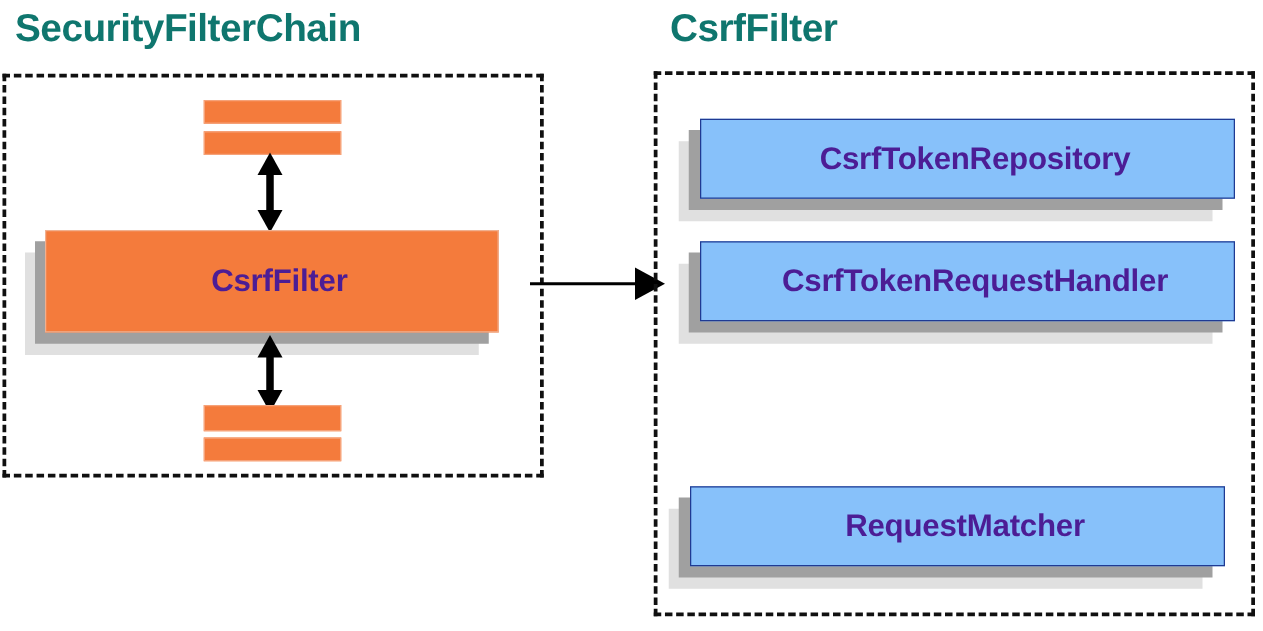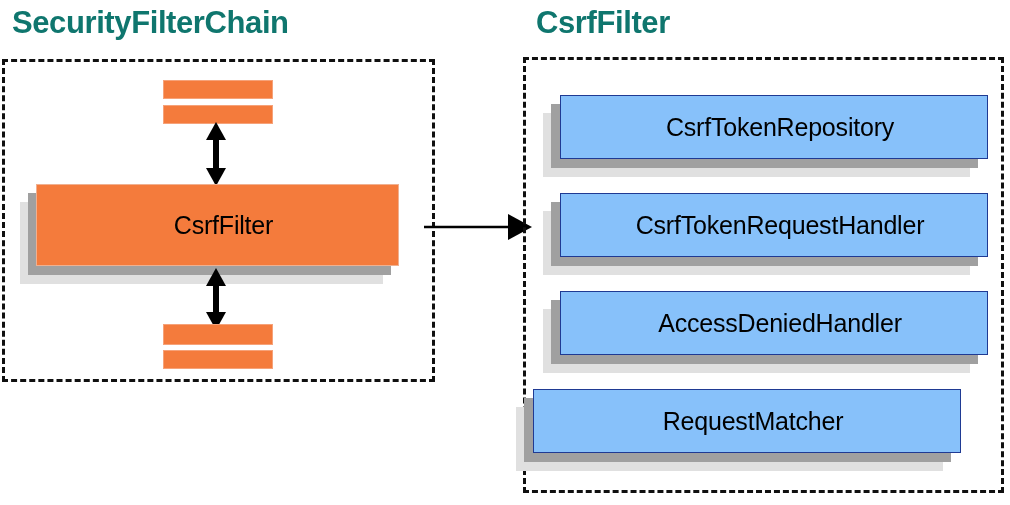--- a/index.html
+++ b/index.html
@@ -66,23 +66,23 @@
     border: 1px solid #f0b090;
   }
 
   .card-label {
     position: absolute;
     inset: 0;
     display: flex;
     align-items: center;
     justify-content: center;
     font-family: "Liberation Sans", sans-serif;
-    font-weight: normal;
+    font-weight: bold;
     font-size: 25px;
-    color: #000000;
+    color: #4c1d95;
     white-space: nowrap;
     letter-spacing: -0.2px;
     padding-left: 12px;
   }
 
   
   .bar-orange {
     position: absolute;
     box-sizing: border-box;
     background: #f47b3c;
@@ -148,29 +148,22 @@
   </div>
 
   <div class="stack card-blue" style="left:543px; top:193px; width:463px; height:92px;">
     <div class="sh-light" style="left:0px; top:18px; width:427px; height:64px;"></div>
     <div class="sh-dark" style="left:8px; top:9px; width:427px; height:64px;"></div>
     <div class="face" style="left:17px; top:0px; width:428px; height:64px;">
       <div class="card-label">CsrfTokenRequestHandler</div>
     </div>
   </div>
 
-  <div class="stack card-blue" style="left:543px; top:291px; width:463px; height:92px;">
-    <div class="sh-light" style="left:0px; top:18px; width:427px; height:64px;"></div>
-    <div class="sh-dark" style="left:8px; top:9px; width:427px; height:64px;"></div>
-    <div class="face" style="left:17px; top:0px; width:428px; height:64px;">
-      <div class="card-label">AccessDeniedHandler</div>
-    </div>
-  </div>
 
-  <div class="stack card-blue" style="left:516px; top:389px; width:463px; height:92px;text-align:center;">
+  <div class="stack card-blue" style="left:535px; top:389px; width:463px; height:92px;text-align:center;">
     <div class="sh-light" style="left:0px; top:18px; width:427px; height:64px;"></div>
     <div class="sh-dark" style="left:8px; top:9px; width:427px; height:64px;"></div>
     <div class="face" style="left:17px; top:0px; width:428px; height:64px;">
       <div class="card-label">RequestMatcher</div>
     </div>
   </div>
 
 </div>
 
 </body></html>

